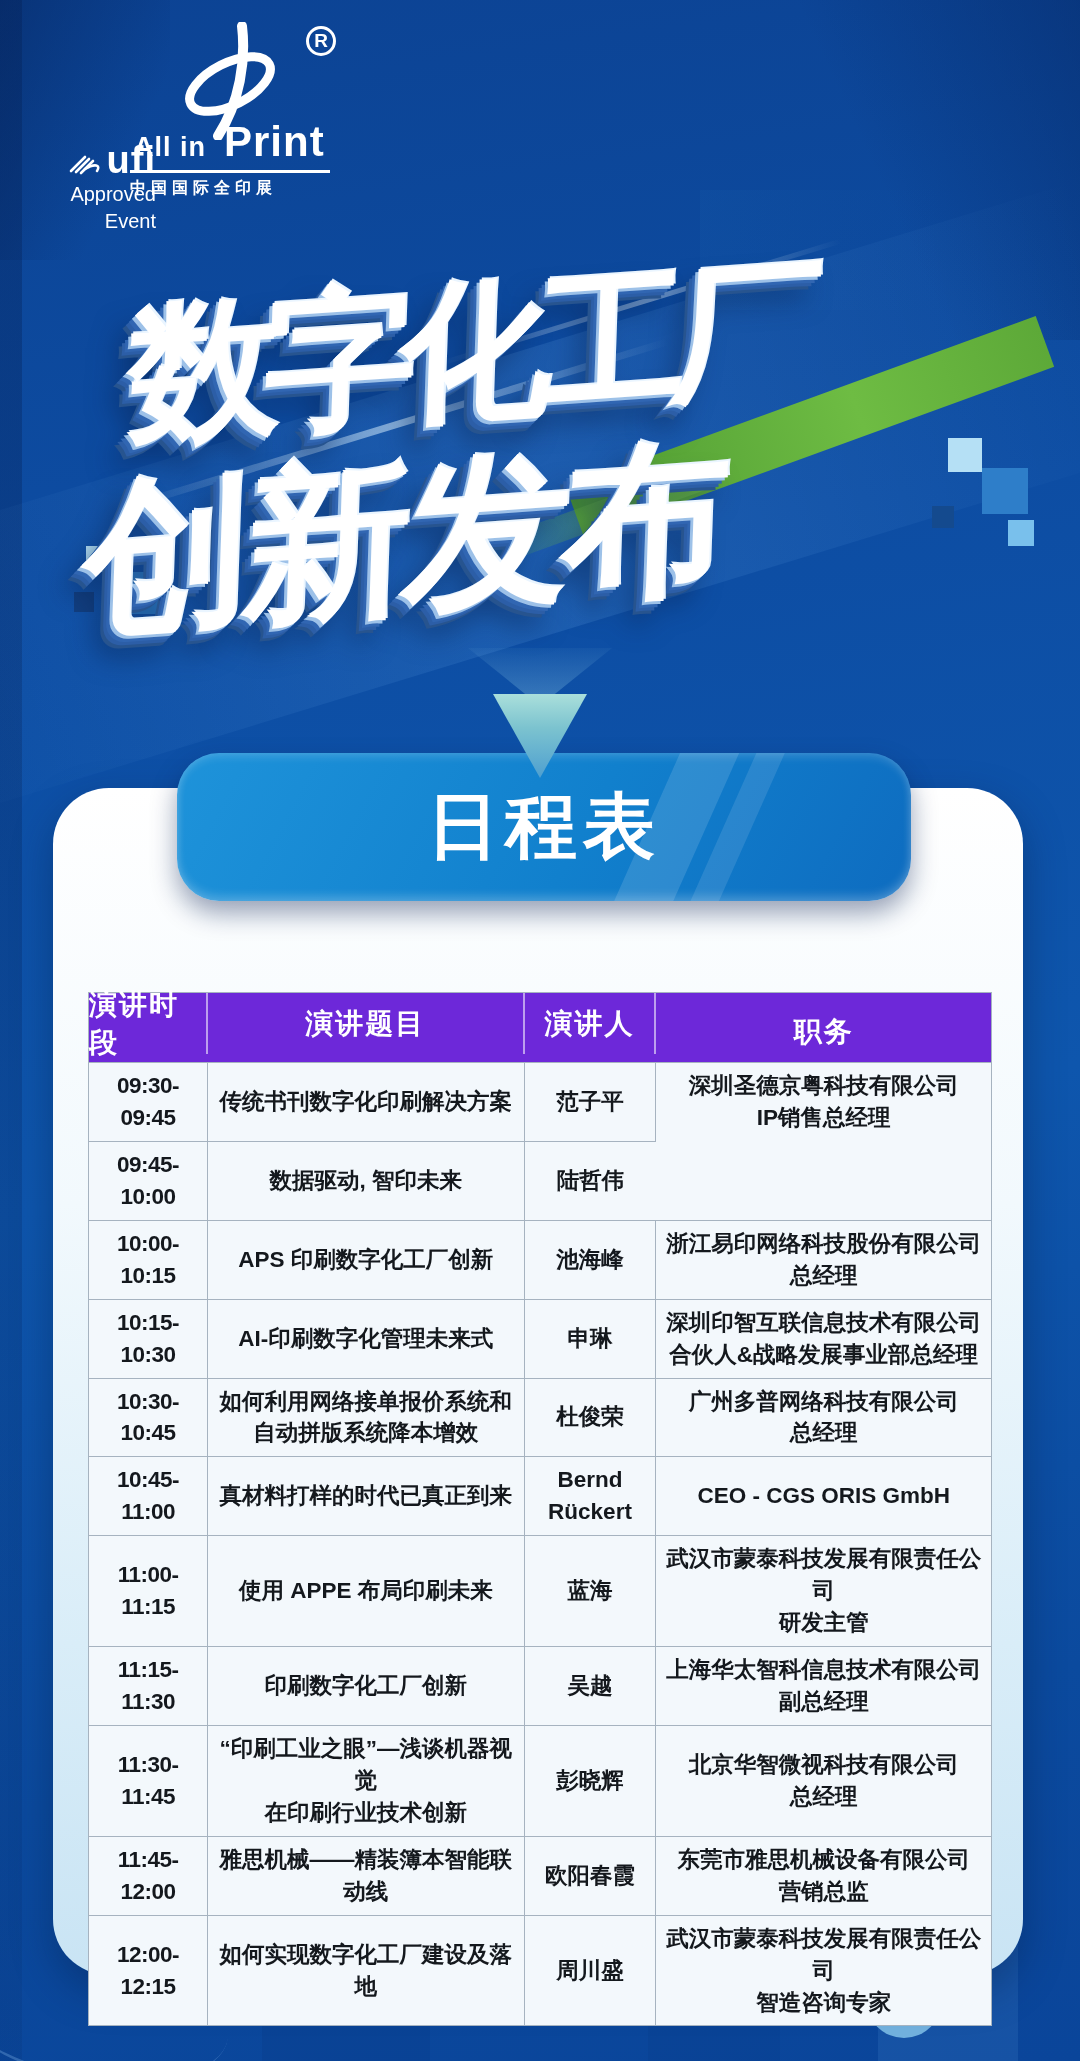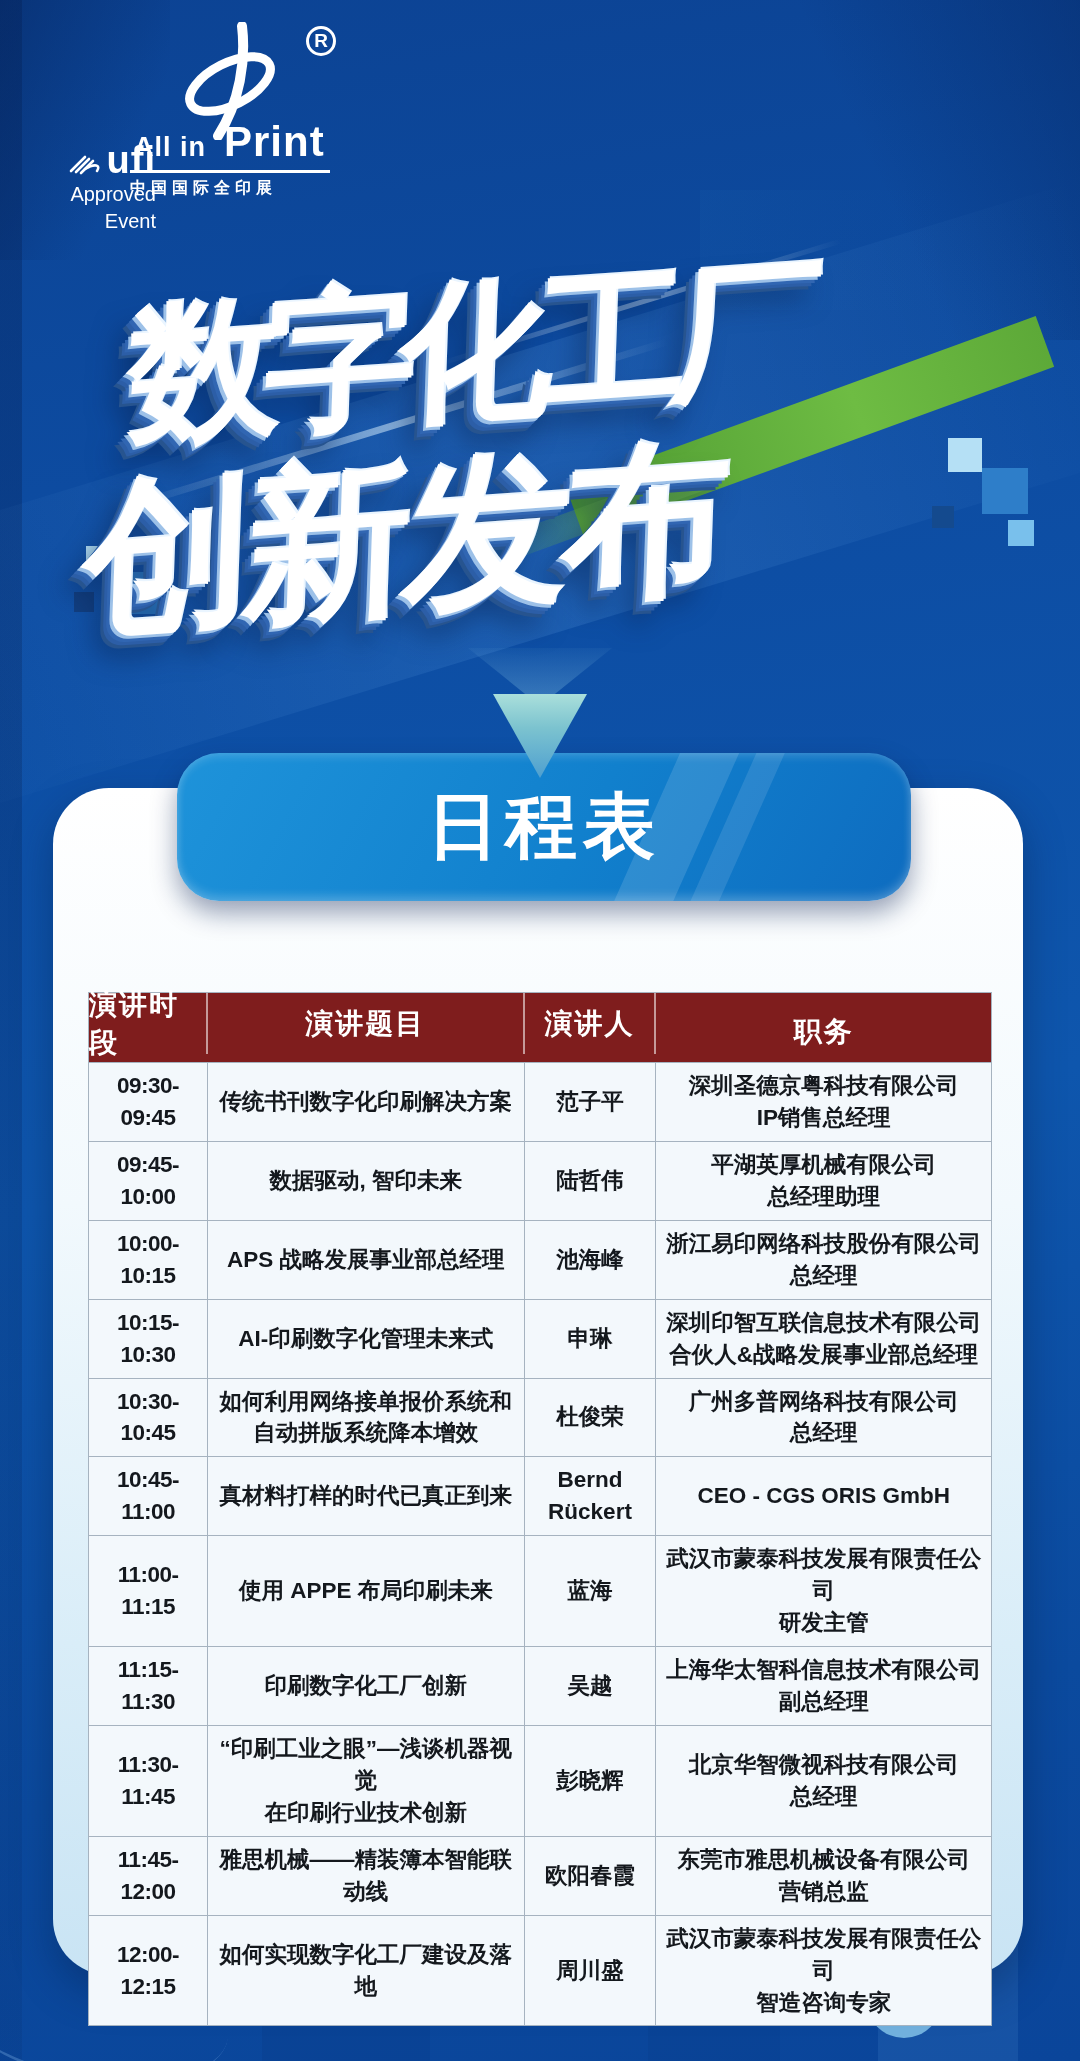--- a/index.html
+++ b/index.html
@@ -90,21 +90,21 @@
   .banner-label { color:#fff; font-size:72px; font-weight:bold; letter-spacing:6px; }
   .banner-sheen1 { position:absolute; left:470px; top:-40px; width:54px; height:240px;
     transform:rotate(24deg); background:rgba(255,255,255,.13); }
   .banner-sheen2 { position:absolute; left:545px; top:-40px; width:26px; height:240px;
     transform:rotate(24deg); background:rgba(255,255,255,.11); }
 
   
   .sched-table { position:absolute; left:35px; top:204px; width:904px; z-index:6;
     border:1px solid #a6b3c0; background:#f3f8fc; }
   .thead { display:grid; grid-template-columns:13.2% 35.1% 14.6% 37.1%;
-    background:#7f1d1d; }
+    background:#6d28d9; }
   .th { height:61px; display:flex; align-items:center; justify-content:center;
     color:#fff; font-size:28px; font-weight:bold; letter-spacing:2px;
     border-right:2px solid rgba(255,255,255,.55); }
   .th:last-child { border-right:none;margin-top:8px; }
   .tr { display:grid; grid-template-columns:13.2% 35.1% 14.6% 37.1%; }
   .td { min-height:62px; display:flex; align-items:center; justify-content:center;
     text-align:center; padding:7px 8px; font-size:22.5px; line-height:1.42;
     color:#14181d; font-weight:600; white-space:pre-line;
     border-right:1px solid #a6b3c0; border-top:1px solid #a6b3c0; }
   .td:last-child { border-right:none; }
@@ -208,27 +208,25 @@
     <div class="td col-topic">传统书刊数字化印刷解决方案</div>
     <div class="td col-speaker">范子平</div>
     <div class="td col-position">深圳圣德京粤科技有限公司
 IP销售总经理</div>
   </div>
 
   <div class="tr">
     <div class="td col-time">09:45-10:00</div>
     <div class="td col-topic">数据驱动, 智印未来</div>
     <div class="td col-speaker">陆哲伟</div>
-    <div class="td col-position">平湖英厚机械有限公司
-总经理助理</div>
   </div>
 
   <div class="tr">
     <div class="td col-time">10:00-10:15</div>
-    <div class="td col-topic">APS 战略发展事业部总经理</div>
+    <div class="td col-topic">APS 印刷数字化工厂创新</div>
     <div class="td col-speaker">池海峰</div>
     <div class="td col-position">浙江易印网络科技股份有限公司
 总经理</div>
   </div>
 
   <div class="tr">
     <div class="td col-time">10:15-10:30</div>
     <div class="td col-topic">AI-印刷数字化管理未来式</div>
     <div class="td col-speaker">申琳</div>
     <div class="td col-position">深圳印智互联信息技术有限公司

